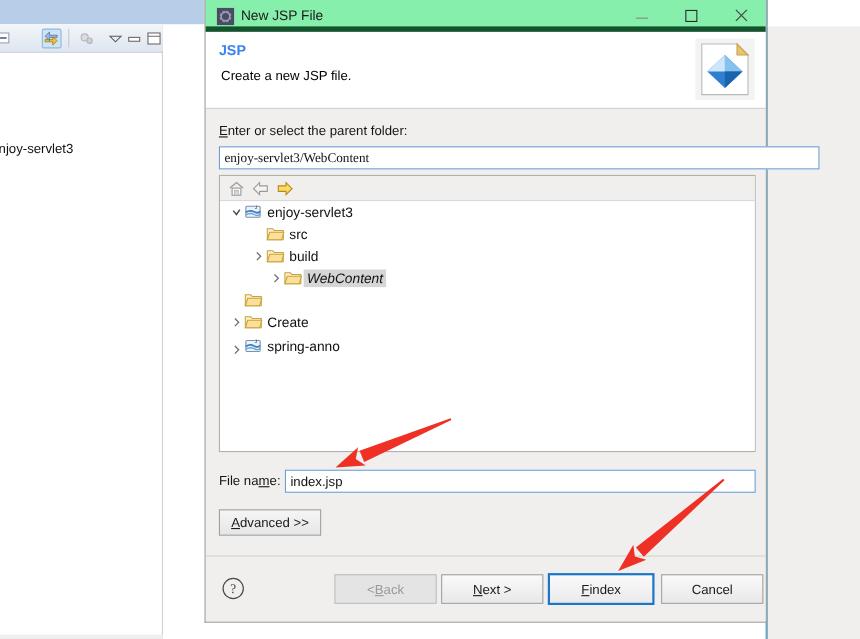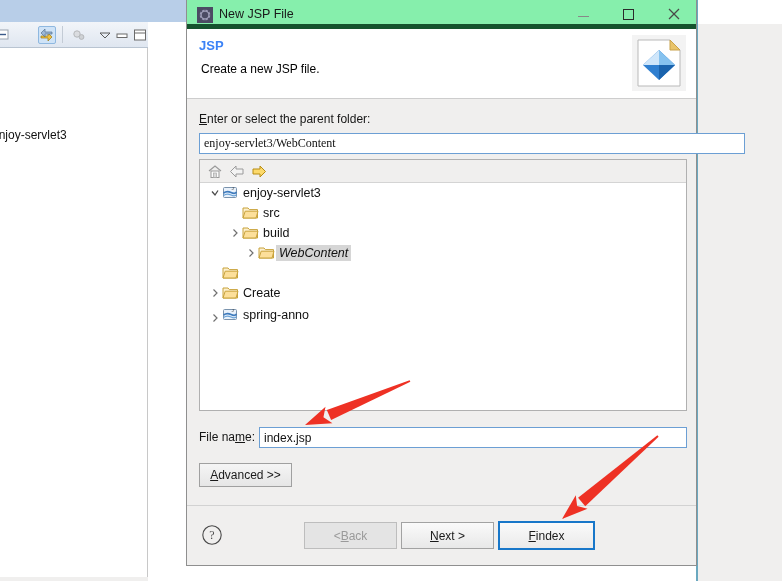--- a/index.html
+++ b/index.html
@@ -488,20 +488,23 @@
         </span>
     </div>
 
     <div class="fbtn primary" id="finish-button">
       <span style="display:flex">
           <u>F</u>
           <span>index</span>
         </span>
     </div>
 
+    <div class="fbtn" id="cancel-button">
+      <span>Cancel</span>
+    </div>
   </div>
 </div>
 
 <svg id="annotations" viewBox="0 0 782 581">
     <g>
       <path d="M409.65216287676475,380.169934137734 L326.8540091568023,409.8787472815775 L331.1053517741224,420.0239967092731 L410.34783712323525,381.830065862266 Z" fill="#ee3124"></path>
       <path d="M305,425 L325.50130923310957,406.65071337276527 L323.4459080503557,417.27028615032714 L332.45805169781516,423.2520306180853 Z" fill="#ee3124"></path>
     </g>
     <g>
       <path d="M657.4113729211645,435.3191783184552 L578.0710164295207,497.8346407797535 L585.2653473930669,506.15579466530085 L658.5886270788355,436.6808216815448 Z" fill="#ee3124"></path>

